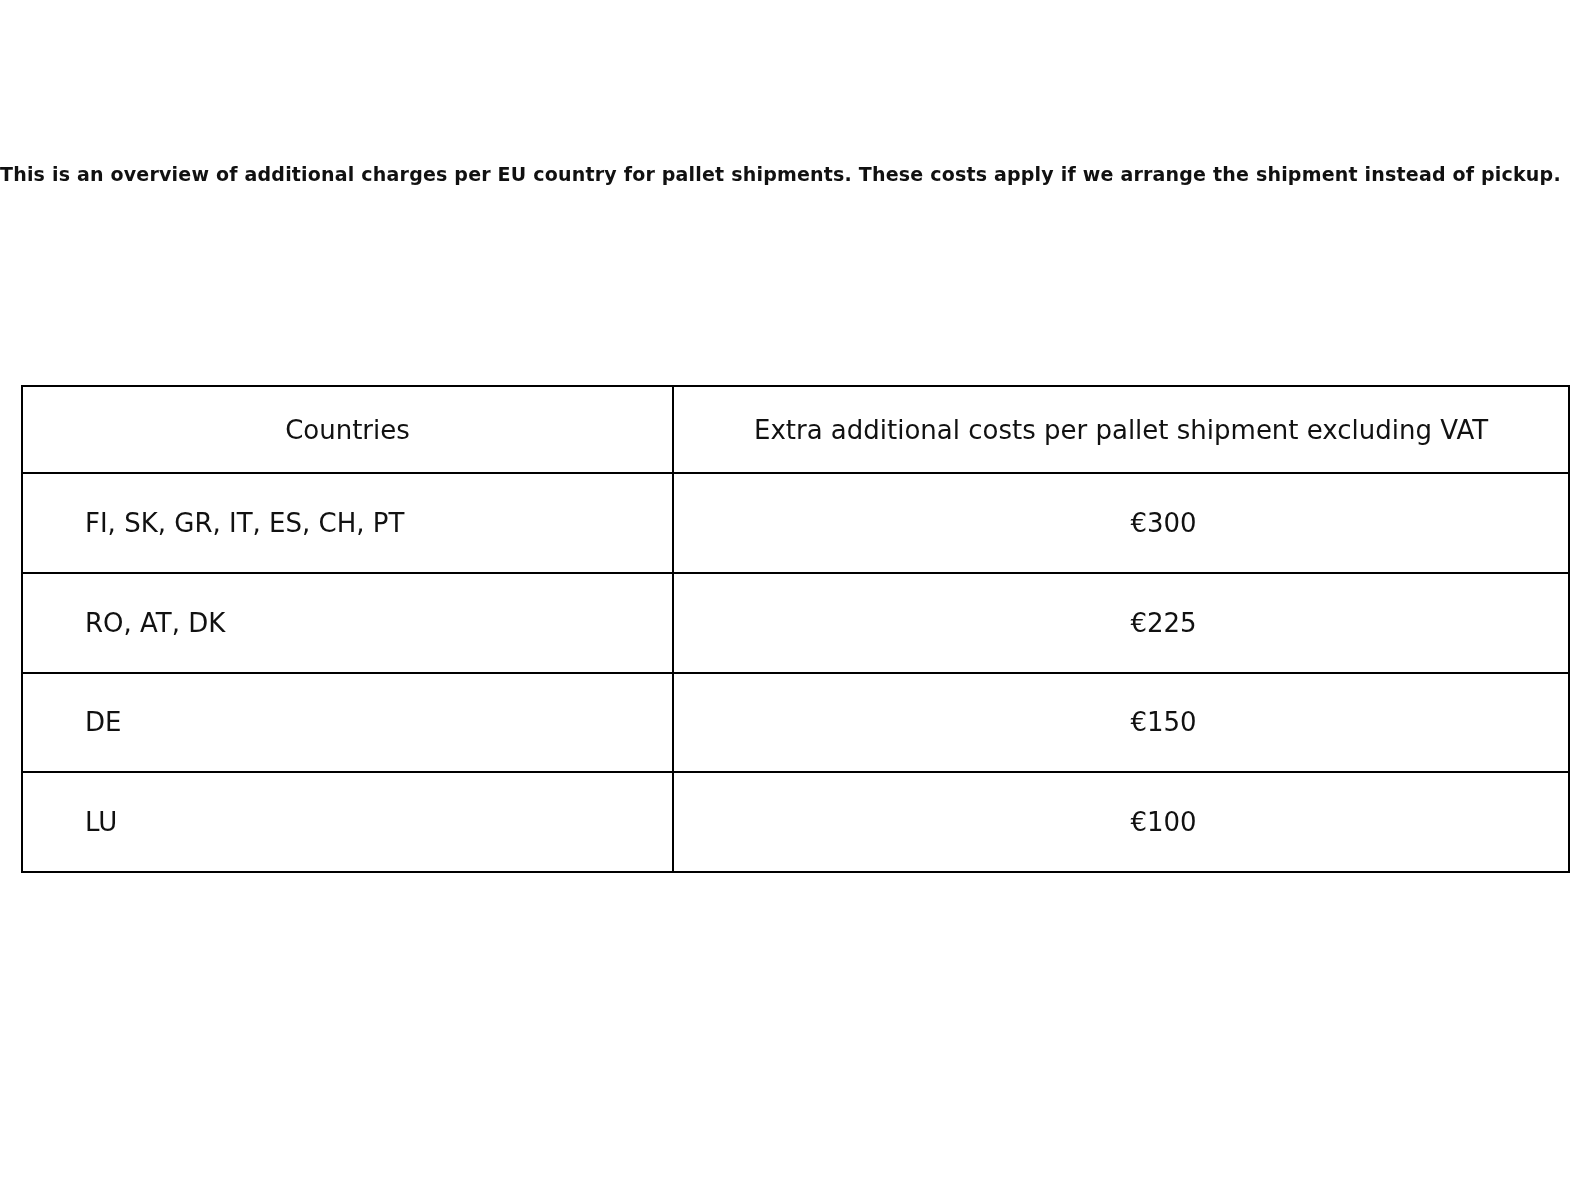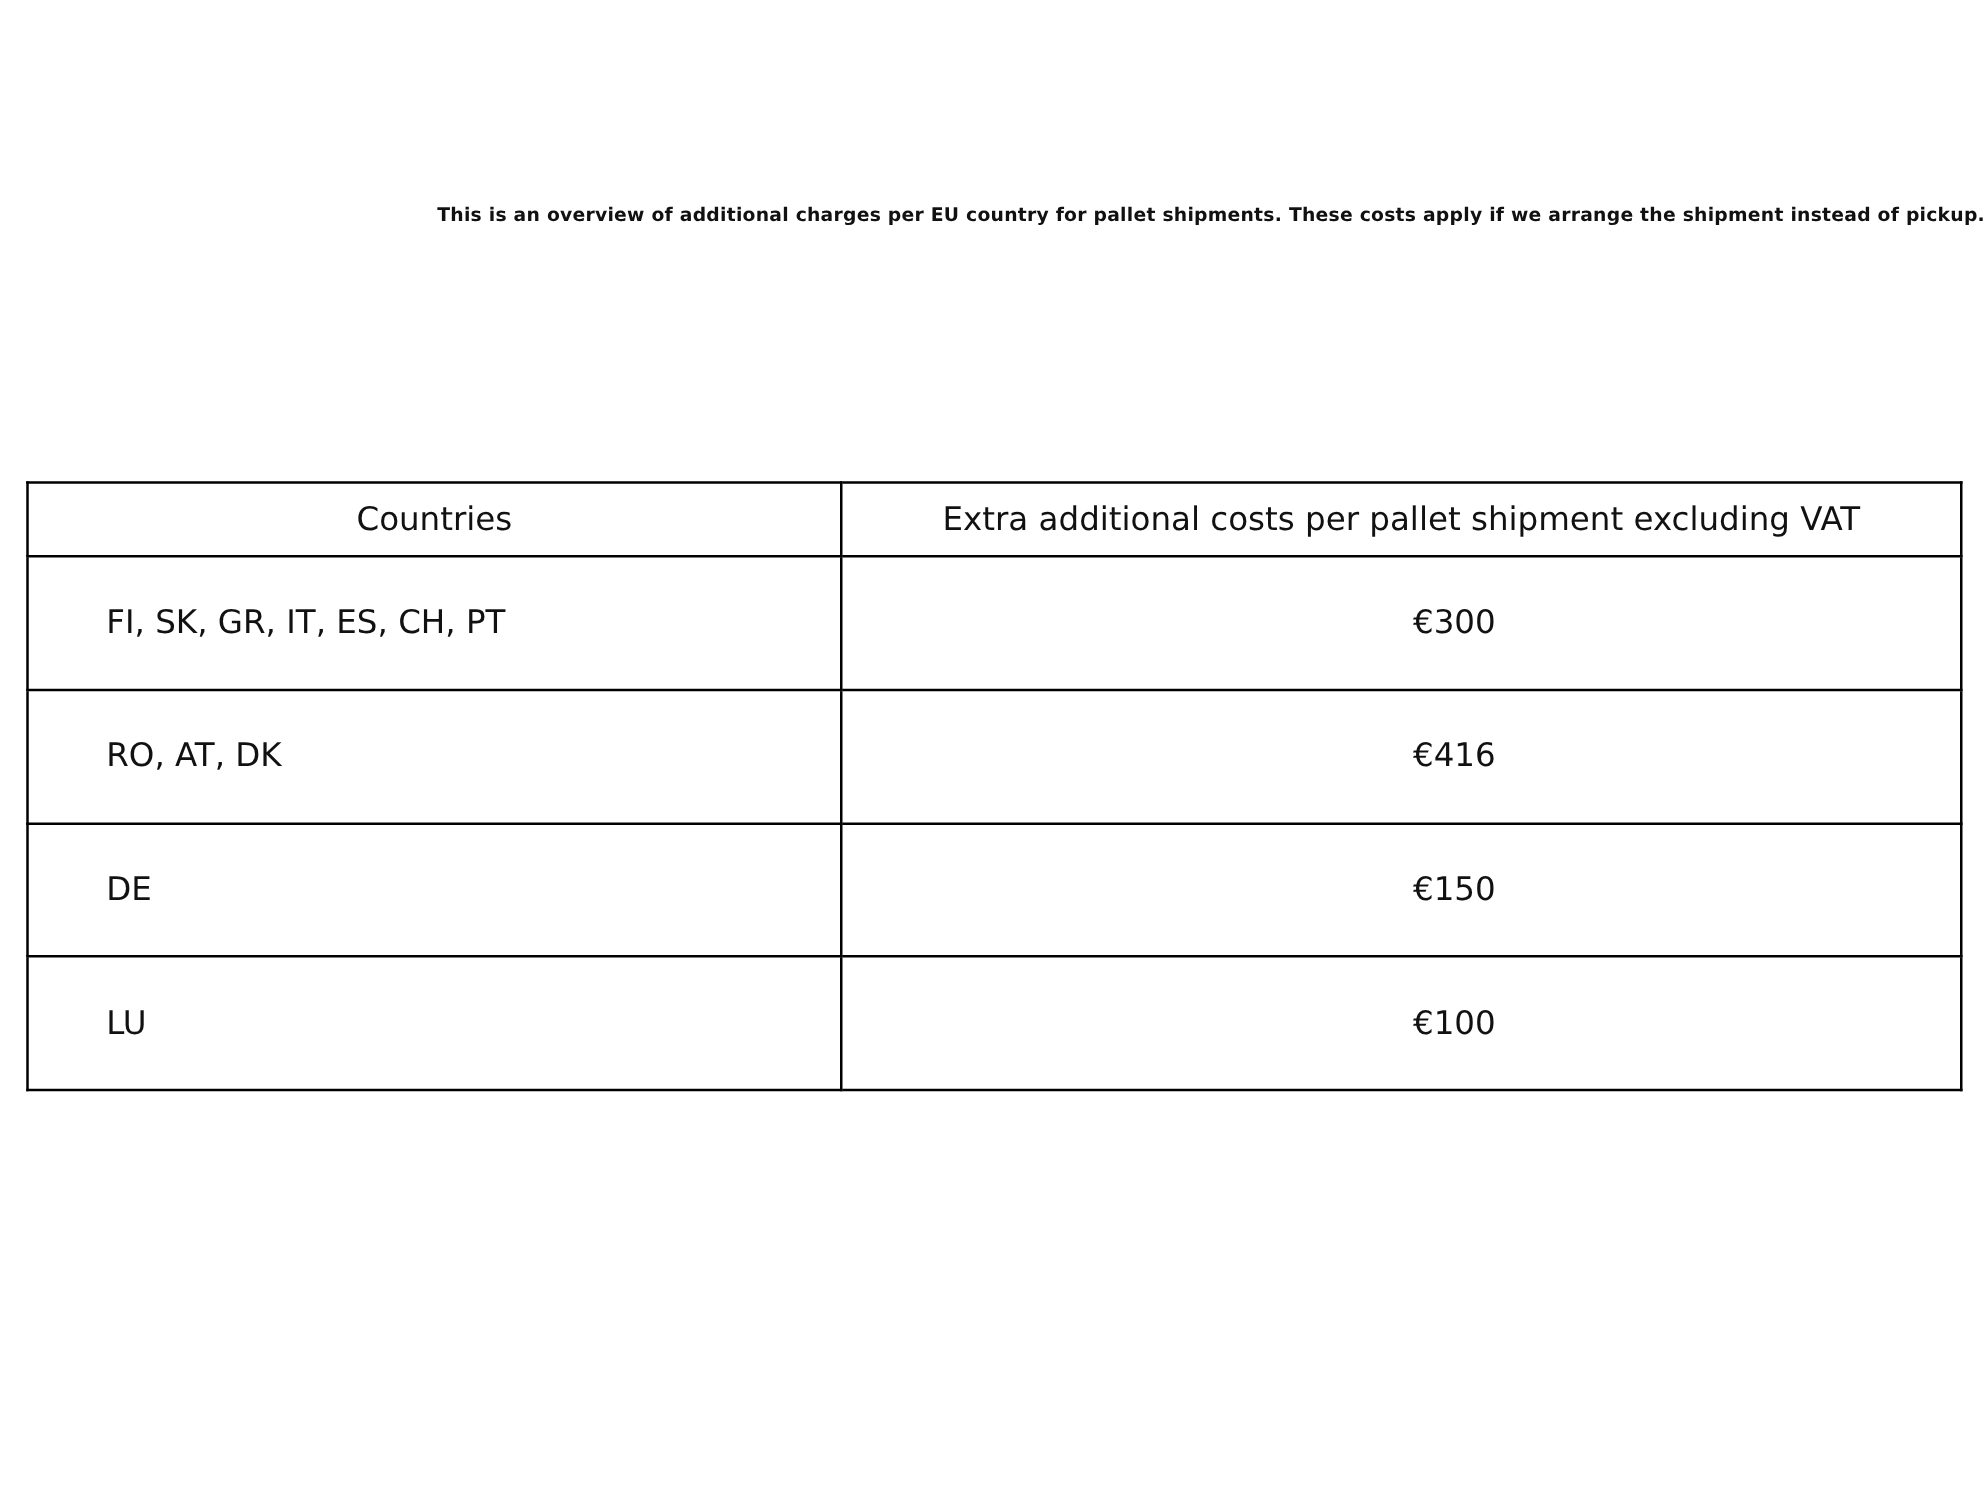--- a/index.html
+++ b/index.html
@@ -13,22 +13,22 @@
     position: relative;
     overflow: hidden;
     font-family: "DejaVu Sans", sans-serif;
     color: #111111;
   }
   .note {
     position: absolute;
     top: 163px;
     left: 0;
     width: 100%;
-    text-align: right;
-    font-size: 15px;
+    text-align: left;
+    font-size: 19px;
     font-weight: 700;
     letter-spacing: 0.2px;
     color: #111111;
   }
   .table-wrap {
     position: absolute;
     top: 385px;
     left: 21px;
   }
   table.charges {
@@ -42,21 +42,21 @@
   table.charges th,
   table.charges td {
     border: 2px solid #000000;
     font-size: 26px;
     font-weight: 400;
     color: #111111;
     vertical-align: middle;
     box-sizing: border-box;
     white-space: nowrap;
     overflow: hidden;
-    height: 59px;
+    height: 87px;
   }
   table.charges th {
     text-align: center;
     padding: 0 10px;
   }
   td.cell-countries {
     text-align: left;
     padding-left: 62px;
     border-radius: 30px;
   }
@@ -82,21 +82,21 @@
         <th>Extra additional costs per pallet shipment excluding VAT</th>
       </tr>
     </thead>
     <tbody>
         <tr>
           <td class="cell-countries">FI, SK, GR, IT, ES, CH, PT</td>
           <td class="cell-cost">€300</td>
         </tr>
         <tr>
           <td class="cell-countries">RO, AT, DK</td>
-          <td class="cell-cost">€416</td>
+          <td class="cell-cost">€225</td>
         </tr>
         <tr>
           <td class="cell-countries">DE</td>
           <td class="cell-cost">€150</td>
         </tr>
         <tr>
           <td class="cell-countries">LU</td>
           <td class="cell-cost">€100</td>
         </tr>
       </tbody>

